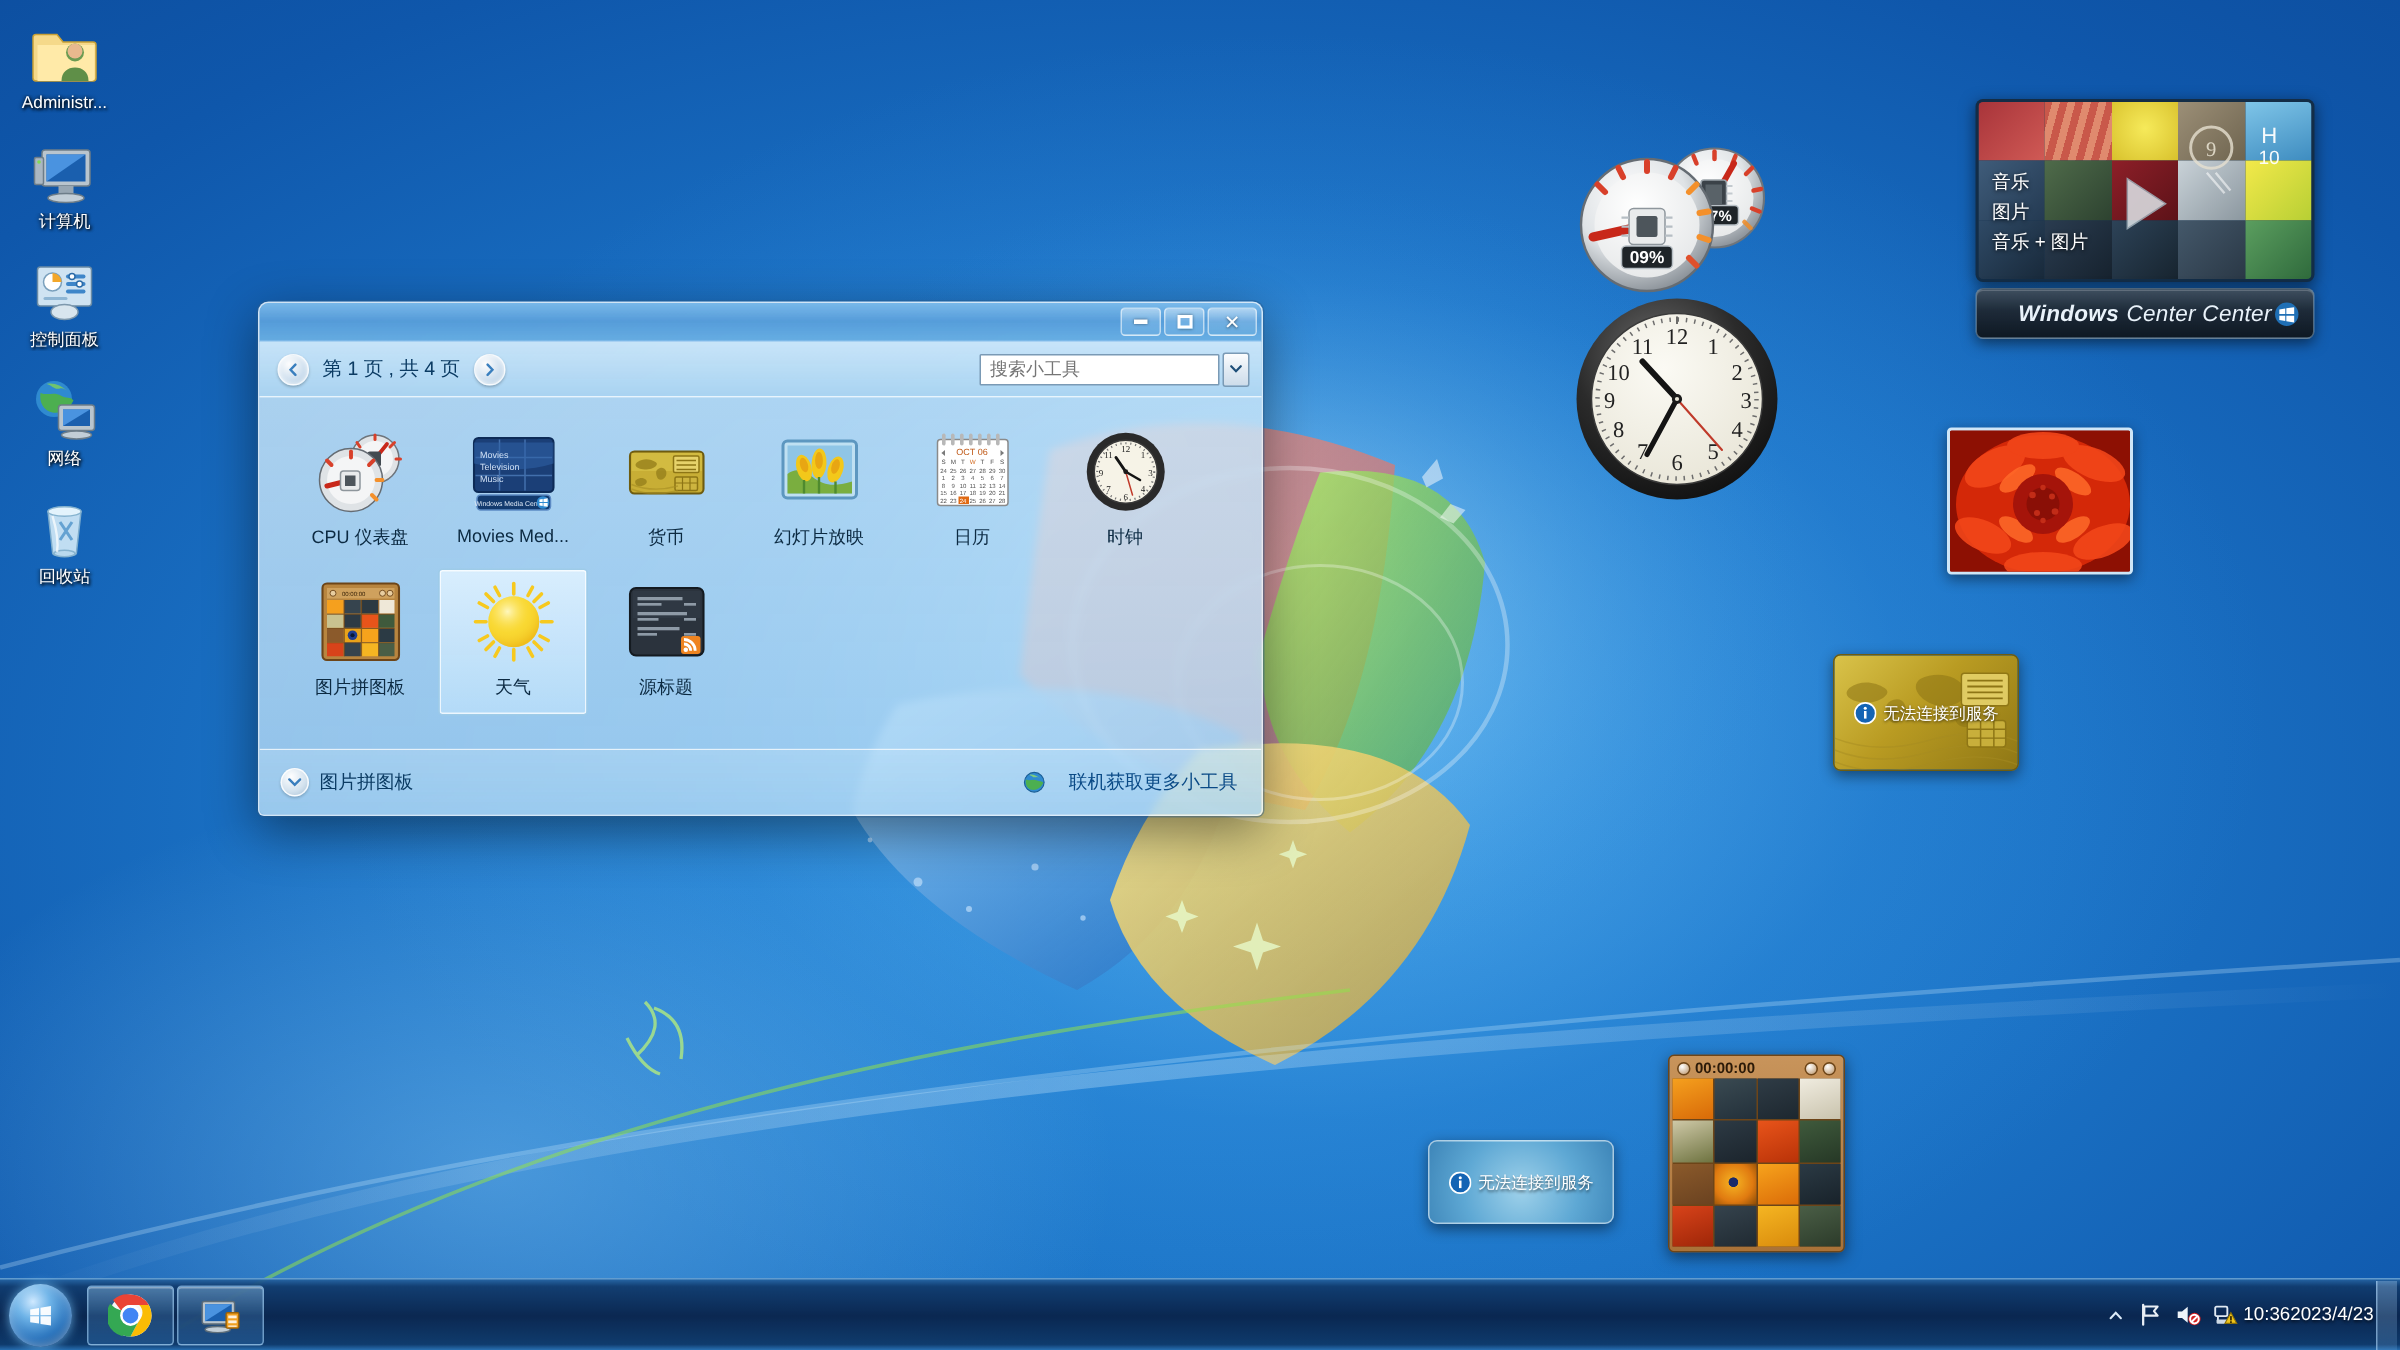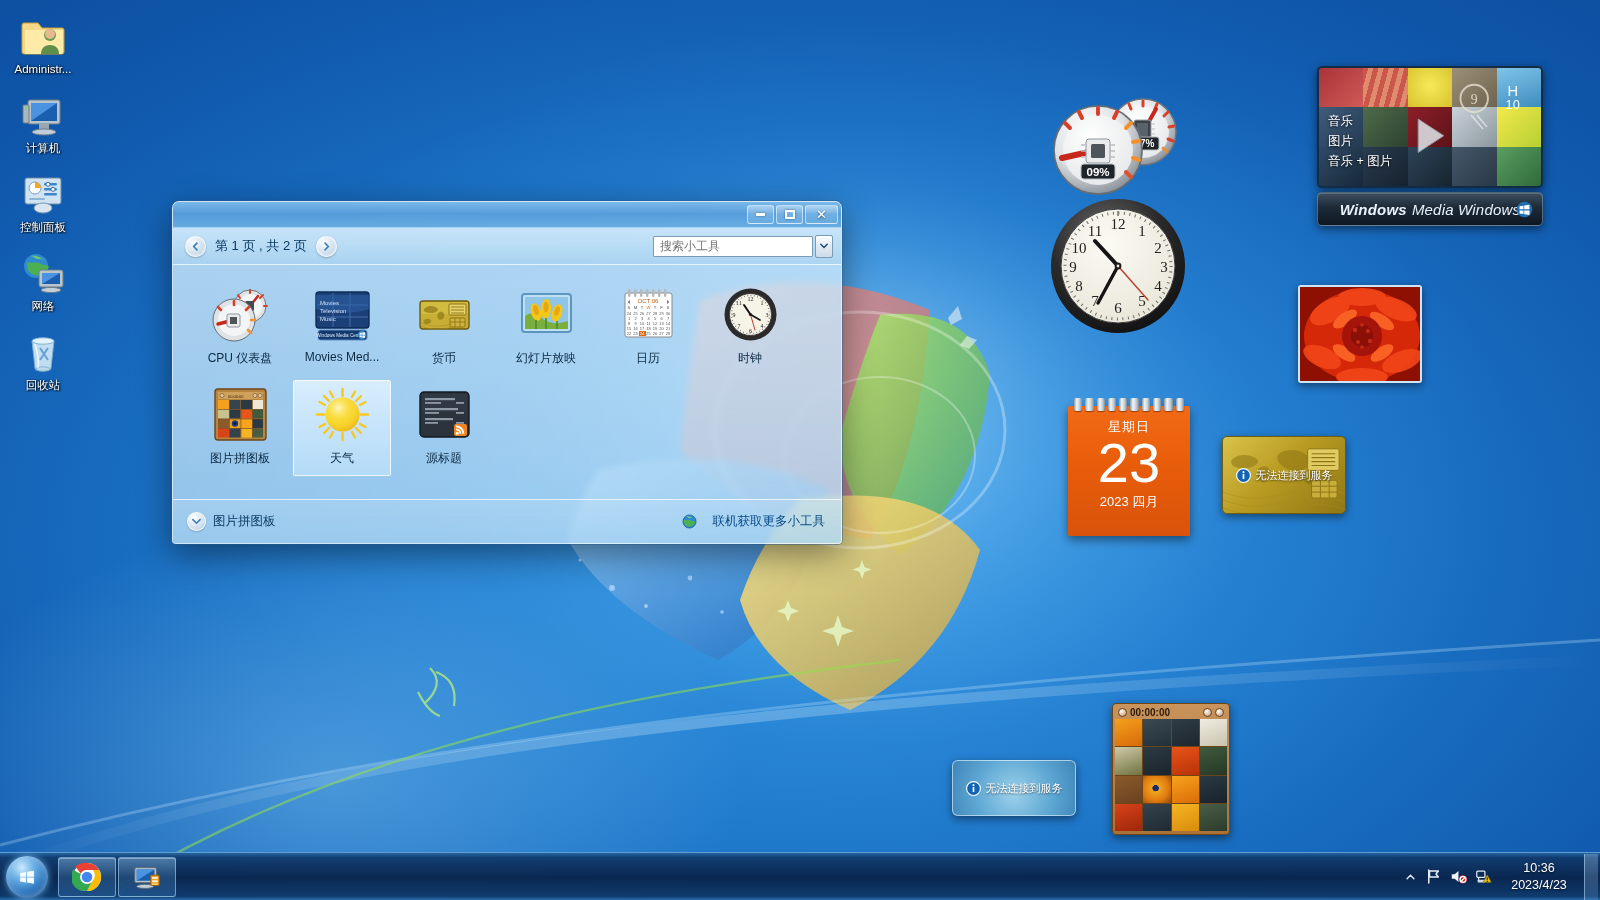--- a/index.html
+++ b/index.html
@@ -267,21 +267,21 @@
     border:1px solid rgba(175,220,255,.55);
     box-shadow: inset 0 1px 0 rgba(255,255,255,.35);
     display:flex; align-items:center; justify-content:center; cursor:default;
   }
   #tray {
     margin-left:auto; display:flex; align-items:center; height:48px; padding-right:2px;
   }
   .tray-arrow { width:22px; height:30px; display:flex; align-items:center; justify-content:center; color:#dbeaf8; font-size:9px; cursor:default; }
   .tray-ico { width:25px; height:30px; display:flex; align-items:center; justify-content:center; cursor:default; position:relative; }
   #clock-tray {
-    width:86px; height:39px; display:flex; flex-direction:column; align-items:center; justify-content:center;
+    width:86px; height:39px; display:flex; flex-direction:row; align-items:center; justify-content:center;
     color:#fff; font-size:12.5px; line-height:17px; cursor:default;
     text-shadow:0 1px 2px rgba(0,0,0,.6);
   }
   #show-desktop {
     width:14px; height:46px; margin-left:2px;
     background: linear-gradient(to bottom, rgba(190,225,255,.30), rgba(120,175,225,.20));
     border-left:1px solid rgba(180,220,255,.55); cursor:default;
   }
 </style>
 </head>
@@ -590,21 +590,21 @@
         <path d="M0 72 h226 v50 H0z" fill="url(#none)" opacity="0"></path>
       </svg>
       <div class="wmc-overlay">
         <div>音乐</div>
         <div>图片</div>
         <div>音乐  +  图片</div>
       </div>
     </div>
     <div class="wmc-bar">
       <span class="txt"><b>Windows</b></span>
-      <span class="txt" style="margin-left:-3px">Media Windows</span>
+      <span class="txt" style="margin-left:-3px">Center Center</span>
       <svg width="17" height="17" viewBox="0 0 24 24" style="position:absolute;right:9px">
         <circle cx="12" cy="12" r="11" fill="#1f6fb5"></circle>
         <path d="M5 7.5l5.6-.9v5.1H5zM11.6 6.4l7.4-1.1v6.4h-7.4zM5 13.3h5.6v5.1L5 17.5zM11.6 13.3H19v6.4l-7.4-1.1z" fill="#fff"></path>
       </svg>
     </div>
   </div>
 
   <div class="gadget" id="slideshow-gadget">
     <div class="slide-frame">
       <svg viewBox="0 0 124 98" width="124" height="98">
@@ -637,39 +637,20 @@
             <circle cx="68" cy="44" r="2"></circle>
           <circle cx="58" cy="55" r="2"></circle>
             <circle cx="70" cy="54" r="2.2"></circle>
           <circle cx="62" cy="38" r="1.8"></circle>
             <circle cx="62" cy="60" r="1.8"></circle>
         </g>
       </svg>
     </div>
   </div>
 
-  <div class="gadget" id="calendar-gadget">
-    <div class="cal-rings">
-      <i></i>
-        <i></i>
-        <i></i>
-        <i></i>
-        <i></i>
-        <i></i>
-        <i></i>
-        <i></i>
-        <i></i>
-        <i></i>
-    </div>
-    <div class="cal-body">
-      <div class="cal-dow">星期日</div>
-      <div class="cal-day">23</div>
-      <div class="cal-my">2023 四月</div>
-    </div>
-  </div>
 
   <div class="gadget" id="currency-gadget">
     <div class="cur-card">
       <svg viewBox="0 0 124 78" style="position:absolute;inset:0">
         <g fill="#8d7515" opacity=".55">
           <path d="M10 22c8-6 18-4 24 0s-4 10-12 10-18-4-12-10z"></path>
           <path d="M40 30c6-2 10 4 8 10s-10 8-12 2 -2-10 4-12z"></path>
           <path d="M58 16c12-6 26-2 30 6s-8 14-18 12-20-12-12-18z"></path>
           <path d="M86 34c8-2 12 4 10 10s-12 6-14 0 -4-8 4-10z"></path>
         </g>
@@ -759,21 +740,21 @@
           </div>
       </div>
     </div>
 
     <div id="toolbar">
       <div class="navbtn">
         <svg width="9" height="9" viewBox="0 0 10 10">
           <path d="M6.6 1.2L3 5l3.6 3.8" fill="none" stroke="#3a7fbe" stroke-width="1.8" stroke-linecap="round"></path>
         </svg>
       </div>
-      <span class="page-label">第 1 页 , 共 2 页</span>
+      <span class="page-label">第 1 页 , 共 4 页</span>
       <div class="navbtn">
         <svg width="9" height="9" viewBox="0 0 10 10">
           <path d="M3.4 1.2L7 5l-3.6 3.8" fill="none" stroke="#3a7fbe" stroke-width="1.8" stroke-linecap="round"></path>
         </svg>
       </div>
       <span class="spacer"></span>
       <div class="searchwrap">
         <div id="searchbox">
           <input type="text" placeholder="搜索小工具" style="">
           <svg class="srch-ico" width="13" height="13" viewBox="0 0 16 16">

